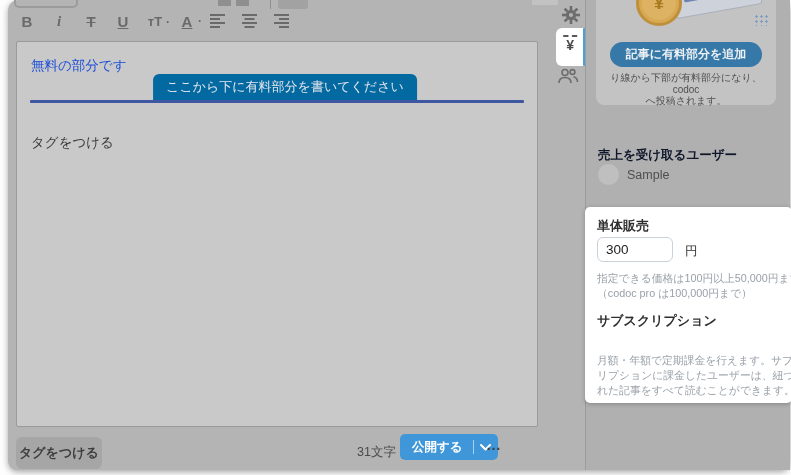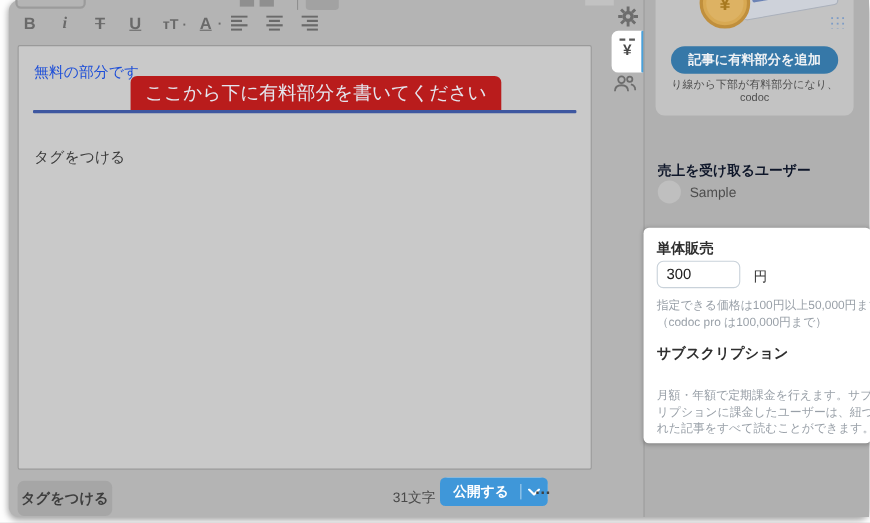--- a/index.html
+++ b/index.html
@@ -33,21 +33,21 @@
 
   .gear { position:absolute; left:553px; top:5px; width:20px; height:20px; cursor:pointer; }
 
   
   .editor { position:absolute; left:8px; top:41px; width:522px; height:386px;
             background:#c9c9c9; border:1px solid #9a9a9a; border-radius:2px; }
   .free-text { position:absolute; left:14px; top:15px; font-size:13.5px; color:#1d4ed8; }
   .paid-text { position:absolute; left:14px; top:92px; font-size:13.5px; color:#3a3a3a; }
   .pay-divider { position:absolute; left:13px; right:13px; top:58px; height:3px; background:#3e57a0; border-radius:1px; }
   .pay-badge { position:absolute; left:50%; transform:translateX(-47%); bottom:3px;
-               background:#b91c1c; color:#e4e6ee; font-size:17px; padding:4px 13px 4px;
+               background:#0369a1; color:#e4e6ee; font-size:13px; padding:4px 13px 4px;
                border-radius:6px 6px 0 0; white-space:nowrap; }
 
   
   .tag-btn { position:absolute; left:8px; top:437px; background:#a6a6a6; color:#3e3e3e;
              font-size:13px; font-weight:bold; padding:7px 3px; border-radius:6px; border:none; cursor:pointer; }
   .char-count { position:absolute; left:318px; top:444px; width:70px; text-align:right; font-size:12.5px; color:#4a4a4a; }
   .publish-ring { position:absolute; left:392px; top:434px; background:#ffffff; border-radius:7px; padding:0; }
   .publish-btn { display:flex; align-items:center; height:26px; background:#3f97d9; border-radius:5px; cursor:pointer; }
   .publish-label { color:#fff; font-size:12.5px; font-weight:bold; padding:0 10px 0 12px; }
   .publish-sep { width:1px; height:14px; background:rgba(255,255,255,.55); }
@@ -223,20 +223,21 @@
         <div class="dots"></div>
         <div class="coin">
           <div class="inner">
               <span class="sym">¥</span>
             </div>
         </div>
       </div>
       <button class="add-btn">記事に有料部分を追加</button>
       <div class="promo-desc">
         <div>り線から下部が有料部分になり、codoc</div>
+        <div>へ投稿されます。</div>
       </div>
     </div>
 
     <div class="rev-heading">売上を受け取るユーザー</div>
     <div class="avatar"></div>
     <div class="rev-name">Sample</div>
 
     <div class="sale-box">
       <div class="sb-heading h-single">単体販売</div>
       <input class="price-input" type="text" value="300" style="">

